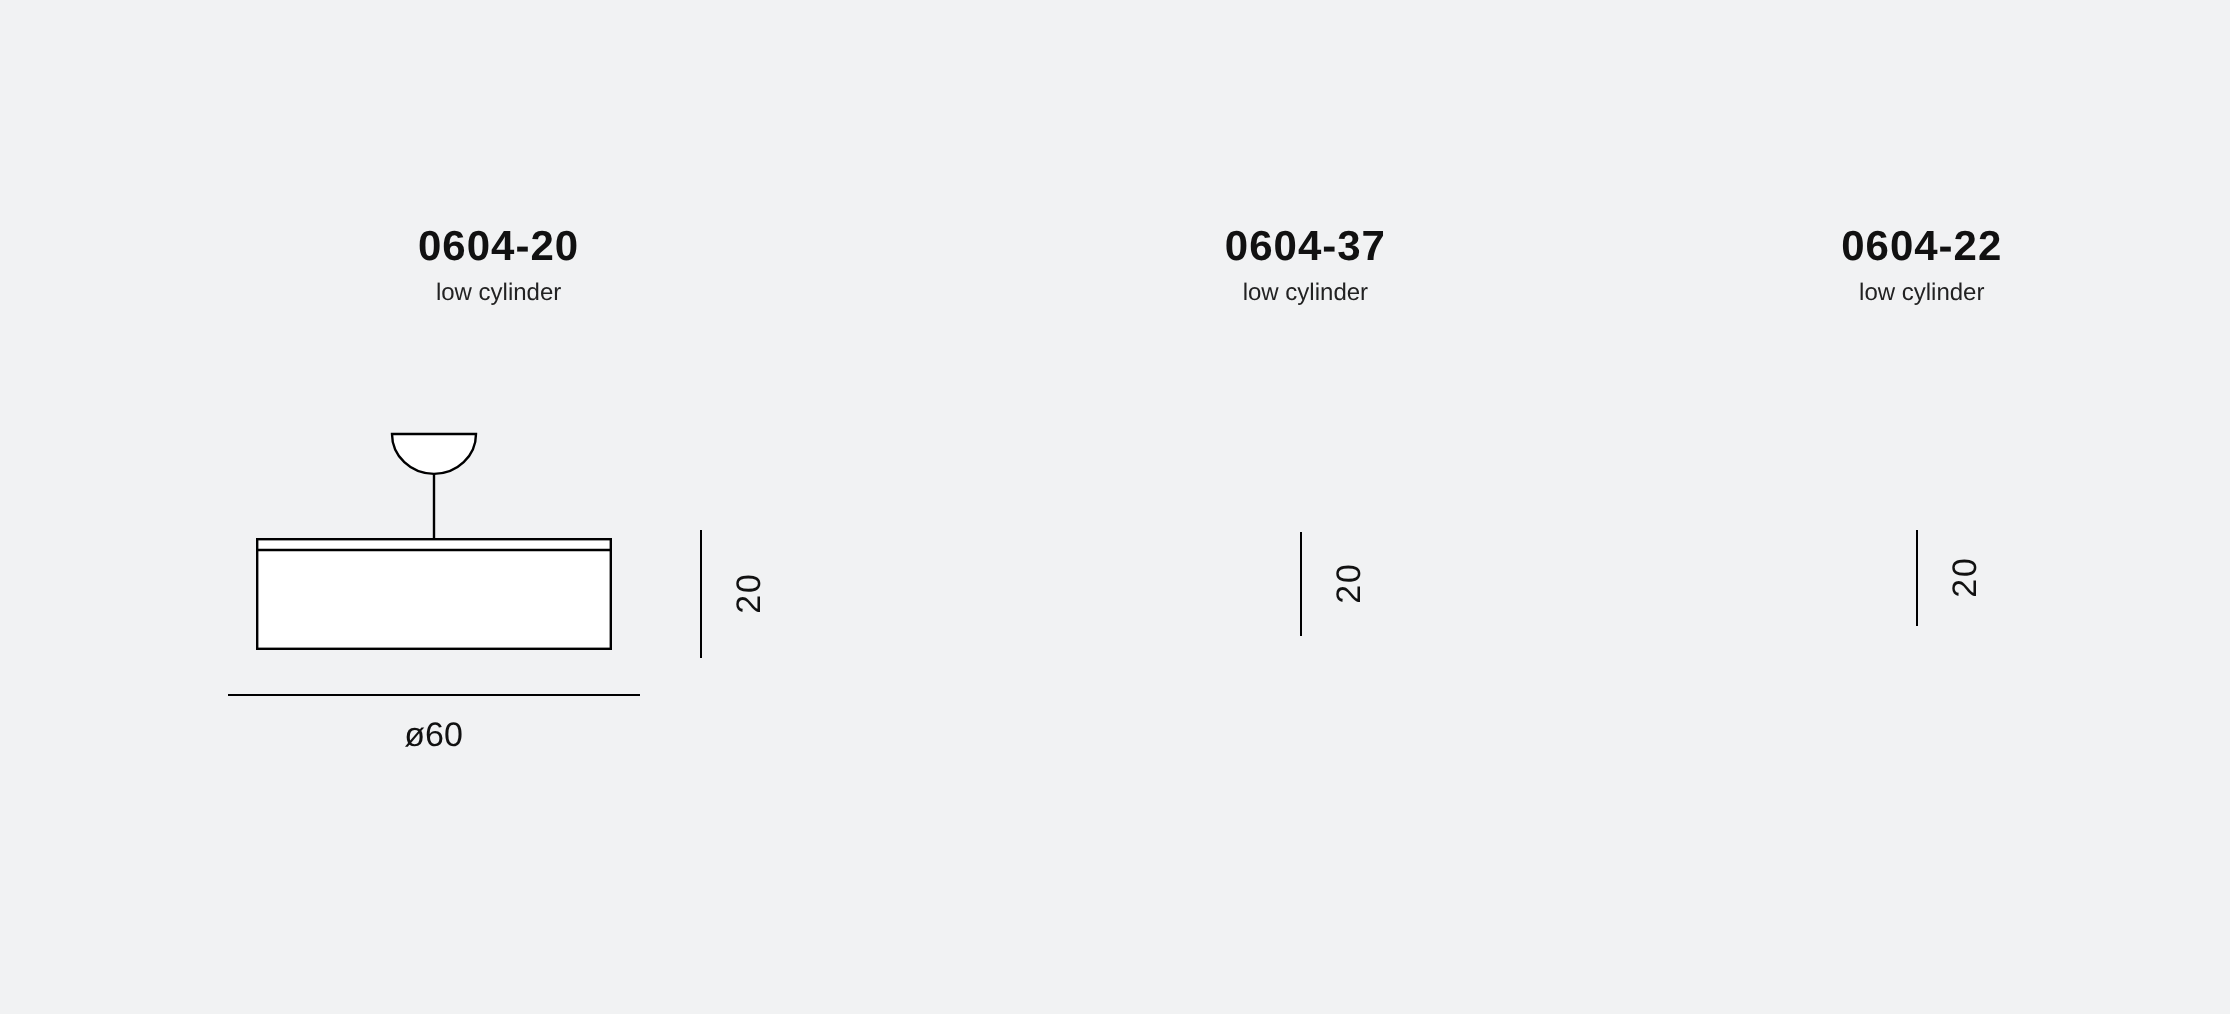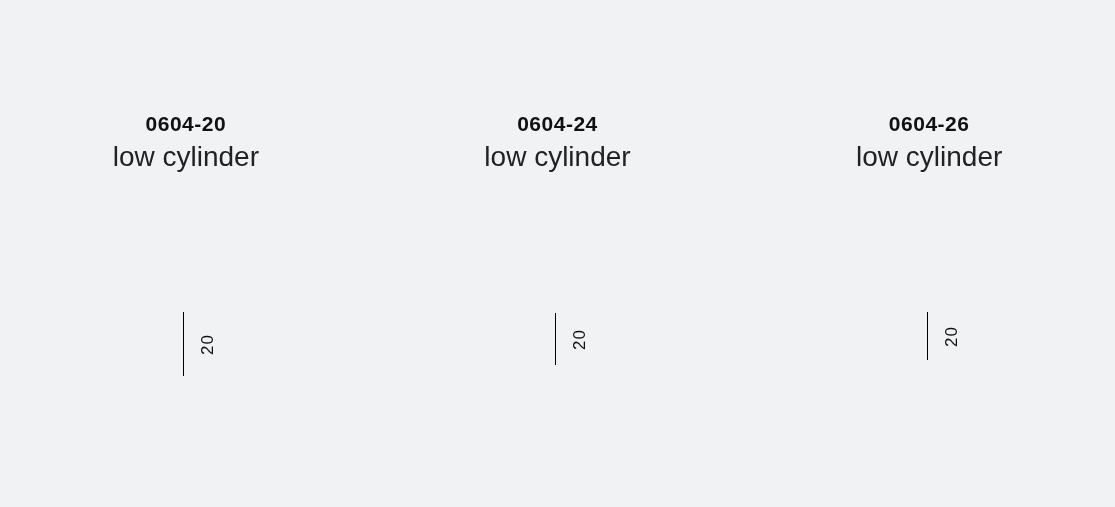--- a/index.html
+++ b/index.html
@@ -20,30 +20,30 @@
     height: 100%;
   }
   .variant {
     display: flex;
     flex-direction: column;
     align-items: center;
   }
   .title-block {
     text-align: center;
     line-height: 1.35;
-    margin-bottom: 84px;
+    margin-bottom: 58px;
   }
   .code {
     font-weight: 700;
     font-size: 21px;
     letter-spacing: 0.5px;
   }
   .desc {
     font-weight: 300;
-    font-size: 28px;
+    font-size: 12px;
     color: #222;
   }
   .fig-row {
     display: flex;
     align-items: center;
   }
   .fig-col {
     display: flex;
     flex-direction: column;
     align-items: center;
@@ -80,41 +80,61 @@
 </head>
 <body>
 
 <div class="page" id="page">
     <div class="variant">
       <div class="title-block">
         <div class="code">0604-20</div>
         <div class="desc">low cylinder</div>
       </div>
       <div class="fig-row">
+        <div class="fig-col">
+          <div>
+  <svg class="svg-wrap" width="178" height="112" viewBox="0 0 178 112">
+    <g stroke="#000" stroke-width="1.2" fill="#fff">
+
+      <path d="M 68 4 A 21 19.95 0 0 0 110 4 Z"></path>
+
+      <line x1="89" y1="23.95" x2="89" y2="56"></line>
+    </g>
+    <g stroke="#000" stroke-width="1.2" fill="#fff">
+
+      <rect x="0.6" y="56.6" width="176.8" height="54.8"></rect>
+
+      <line x1="0.6" y1="62" x2="177.4" y2="62"></line>
+    </g>
+  </svg>
+          </div>
+          <div class="dim-line-h" style="width: 206px;"></div>
+          <div class="dim-label-d">ø60</div>
+        </div>
         <div class="dim-v-group" style="align-self: flex-start; margin-top: 52px;">
           <div class="dim-line-v" style="height: 64px;"></div>
           <div class="dim-label-h">20</div>
         </div>
       </div>
     </div>
     <div class="variant">
       <div class="title-block">
-        <div class="code">0604-24</div>
+        <div class="code">0604-37</div>
         <div class="desc">low cylinder</div>
       </div>
       <div class="fig-row">
         <div class="dim-v-group" style="align-self: flex-start; margin-top: 53px;">
           <div class="dim-line-v" style="height: 52px;"></div>
           <div class="dim-label-h">20</div>
         </div>
       </div>
     </div>
     <div class="variant">
       <div class="title-block">
-        <div class="code">0604-26</div>
+        <div class="code">0604-22</div>
         <div class="desc">low cylinder</div>
       </div>
       <div class="fig-row">
         <div class="dim-v-group" style="align-self: flex-start; margin-top: 52px;">
           <div class="dim-line-v" style="height: 48px;"></div>
           <div class="dim-label-h">20</div>
         </div>
       </div>
     </div>
   </div>

